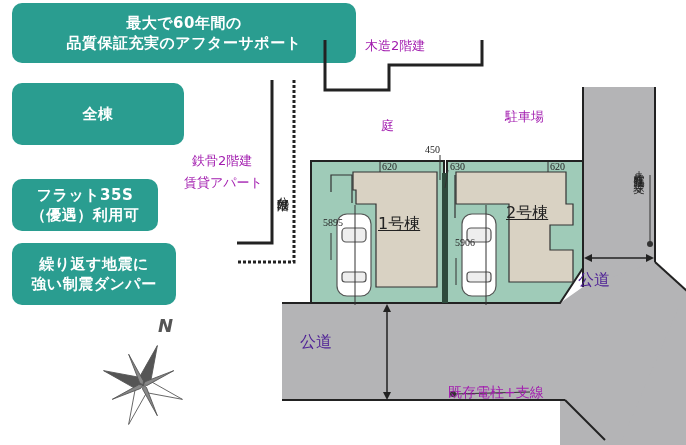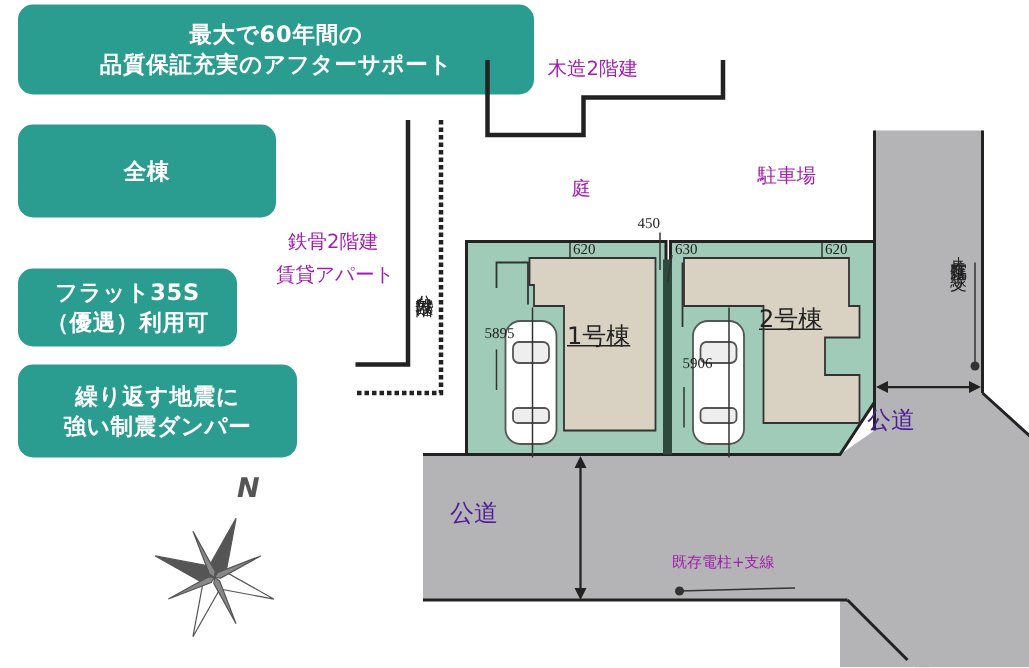--- a/index.html
+++ b/index.html
@@ -19,21 +19,21 @@
   <span>最大で60年間の</span>
   <span>品質保証充実のアフターサポート</span>
 </div>
 <div class="badge" style="left:12px;top:83px;width:172px;height:62px;">
   <span>全棟</span>
 </div>
 <div class="badge" style="left:12px;top:163px;width:146px;height:52px;margin-top:16px;">
   <span>フラット35S</span>
   <span>（優遇）利用可</span>
 </div>
-<div class="badge" style="left:12px;top:243px;width:186px;height:62px;">
+<div class="badge" style="left:12px;top:243px;width:164px;height:62px;">
   <span>繰り返す地震に</span>
   <span>強い制震ダンパー</span>
 </div>
 
 <svg class="map" width="686" height="445">
 
   <polygon points="583,87 655,87 655,262 686,290 686,445 560,445 560,305 583,287" fill="#b4b4b6"></polygon>
 
   <polygon points="282,303 560,303 583,287 655,262 686,290 620,445 610,445 565,400 282,400" fill="#b4b4b6"></polygon>
   <line x1="583" y1="87" x2="583" y2="287" stroke="#222" stroke-width="2"></line>
@@ -119,15 +119,15 @@
 <div class="house" style="left:378px;top:214px;">1号棟</div>
 <div class="house" style="left:506px;top:203px;">2号棟</div>
 
 <div class="road" style="left:300px;top:330px;width:90px;">
   <div>公道</div>
 </div>
 <div class="road" style="left:578px;top:268px;width:90px;">
   <div>公道</div>
 </div>
 
-<div class="lbl" style="left:448px;top:368px;font-size:10px;">既存電柱+支線</div>
+<div class="lbl" style="left:448px;top:384px;font-size:14px;">既存電柱+支線</div>
 <div class="vert" style="left:632px;top:168px;font-size:11px;">既存電柱＋支線</div>
 <div class="lbl" style="left:158px;top:315px;font-size:18px;font-weight:bold;font-style:italic;color:#555;">N</div>
 
 </body></html>

